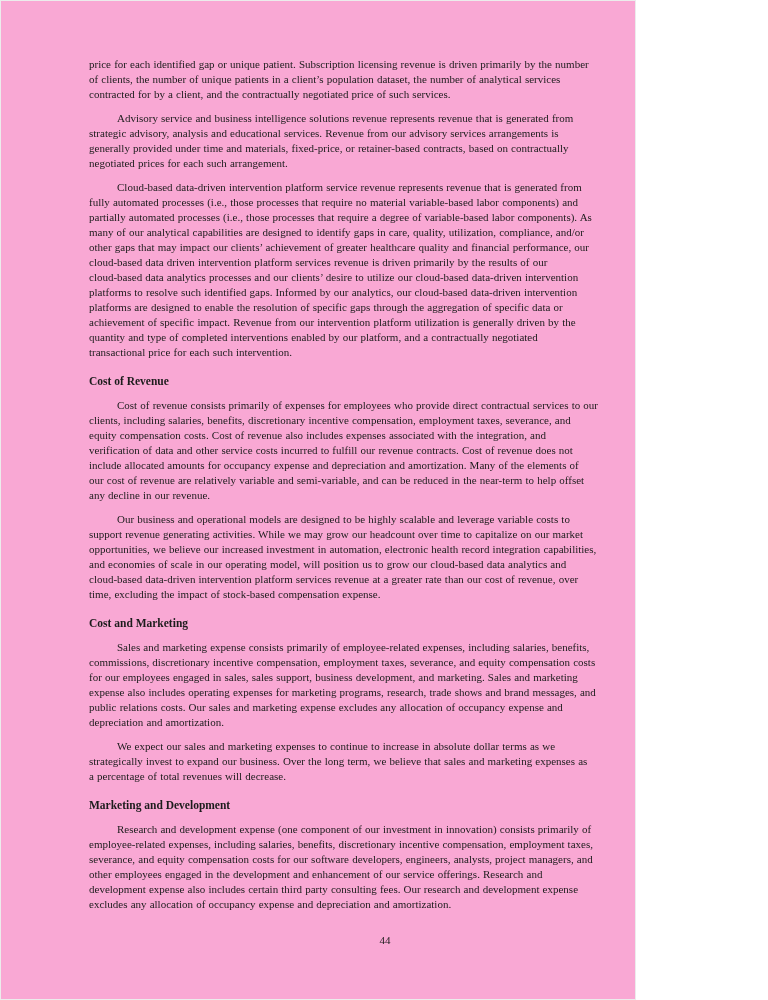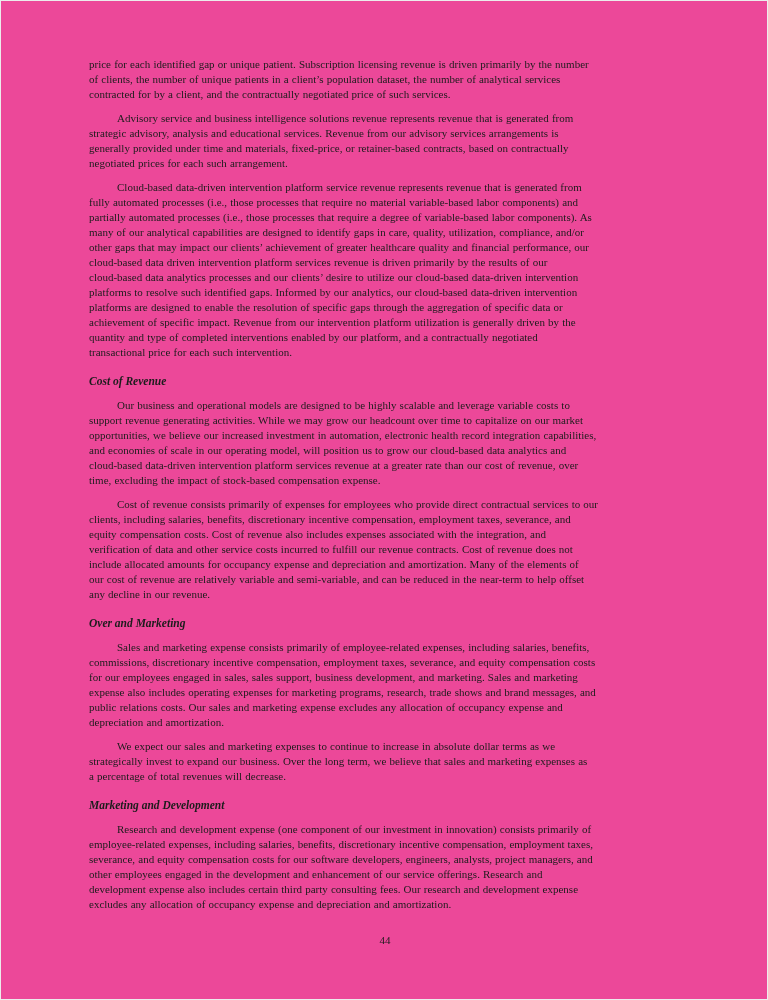--- a/index.html
+++ b/index.html
@@ -2,23 +2,23 @@
 <html><head>
   <meta charset="utf-8">
   <style>
     html, body {
       margin: 0;
       padding: 0;
       background: #ffffff;
     }
     .page {
       position: relative;
-      width: 768px;
+      width: 636px;
       height: 1000px;
-      background: #ec4899;
+      background: #f9a8d4;
       box-sizing: border-box;
       border: 1px solid #ececec;
       font-family: "Liberation Serif", "DejaVu Serif", serif;
       color: #1c1c1c;
       overflow: hidden;
     }
     .page-body {
       position: absolute;
       left: 88px;
       top: 56px;
@@ -33,21 +33,20 @@
       word-spacing: 0.4px;
     }
     .para.no-indent {
       text-indent: 0;
     }
     .heading {
       margin: 14px 0 9px 0;
       font-size: 11.5px;
       line-height: 15px;
       font-weight: bold;
-      font-style: italic;
       white-space: pre-wrap;
     }
     .page-footer {
       position: absolute;
       top: 932px;
       left: 0;
       width: 768px;
       text-align: center;
       font-size: 11px;
       line-height: 15px;
@@ -76,36 +75,36 @@
 cloud-based data driven intervention platform services revenue is driven primarily by the results of our
 cloud-based data analytics processes and our clients’ desire to utilize our cloud-based data-driven intervention
 platforms to resolve such identified gaps. Informed by our analytics, our cloud-based data-driven intervention
 platforms are designed to enable the resolution of specific gaps through the aggregation of specific data or
 achievement of specific impact. Revenue from our intervention platform utilization is generally driven by the
 quantity and type of completed interventions enabled by our platform, and a contractually negotiated
 transactional price for each such intervention.</p>
 
     <h3 class="heading">Cost of Revenue</h3>
 
-    <p class="para">Our business and operational models are designed to be highly scalable and leverage variable costs to
-support revenue generating activities. While we may grow our headcount over time to capitalize on our market
-opportunities, we believe our increased investment in automation, electronic health record integration capabilities,
-and economies of scale in our operating model, will position us to grow our cloud-based data analytics and
-cloud-based data-driven intervention platform services revenue at a greater rate than our cost of revenue, over
-time, excluding the impact of stock-based compensation expense.</p>
-
     <p class="para">Cost of revenue consists primarily of expenses for employees who provide direct contractual services to our
 clients, including salaries, benefits, discretionary incentive compensation, employment taxes, severance, and
 equity compensation costs. Cost of revenue also includes expenses associated with the integration, and
 verification of data and other service costs incurred to fulfill our revenue contracts. Cost of revenue does not
 include allocated amounts for occupancy expense and depreciation and amortization. Many of the elements of
 our cost of revenue are relatively variable and semi-variable, and can be reduced in the near-term to help offset
 any decline in our revenue.</p>
 
-    <h3 class="heading">Over and Marketing</h3>
+    <p class="para">Our business and operational models are designed to be highly scalable and leverage variable costs to
+support revenue generating activities. While we may grow our headcount over time to capitalize on our market
+opportunities, we believe our increased investment in automation, electronic health record integration capabilities,
+and economies of scale in our operating model, will position us to grow our cloud-based data analytics and
+cloud-based data-driven intervention platform services revenue at a greater rate than our cost of revenue, over
+time, excluding the impact of stock-based compensation expense.</p>
+
+    <h3 class="heading">Cost and Marketing</h3>
 
     <p class="para">Sales and marketing expense consists primarily of employee-related expenses, including salaries, benefits,
 commissions, discretionary incentive compensation, employment taxes, severance, and equity compensation costs
 for our employees engaged in sales, sales support, business development, and marketing. Sales and marketing
 expense also includes operating expenses for marketing programs, research, trade shows and brand messages, and
 public relations costs. Our sales and marketing expense excludes any allocation of occupancy expense and
 depreciation and amortization.</p>
 
     <p class="para">We expect our sales and marketing expenses to continue to increase in absolute dollar terms as we
 strategically invest to expand our business. Over the long term, we believe that sales and marketing expenses as

